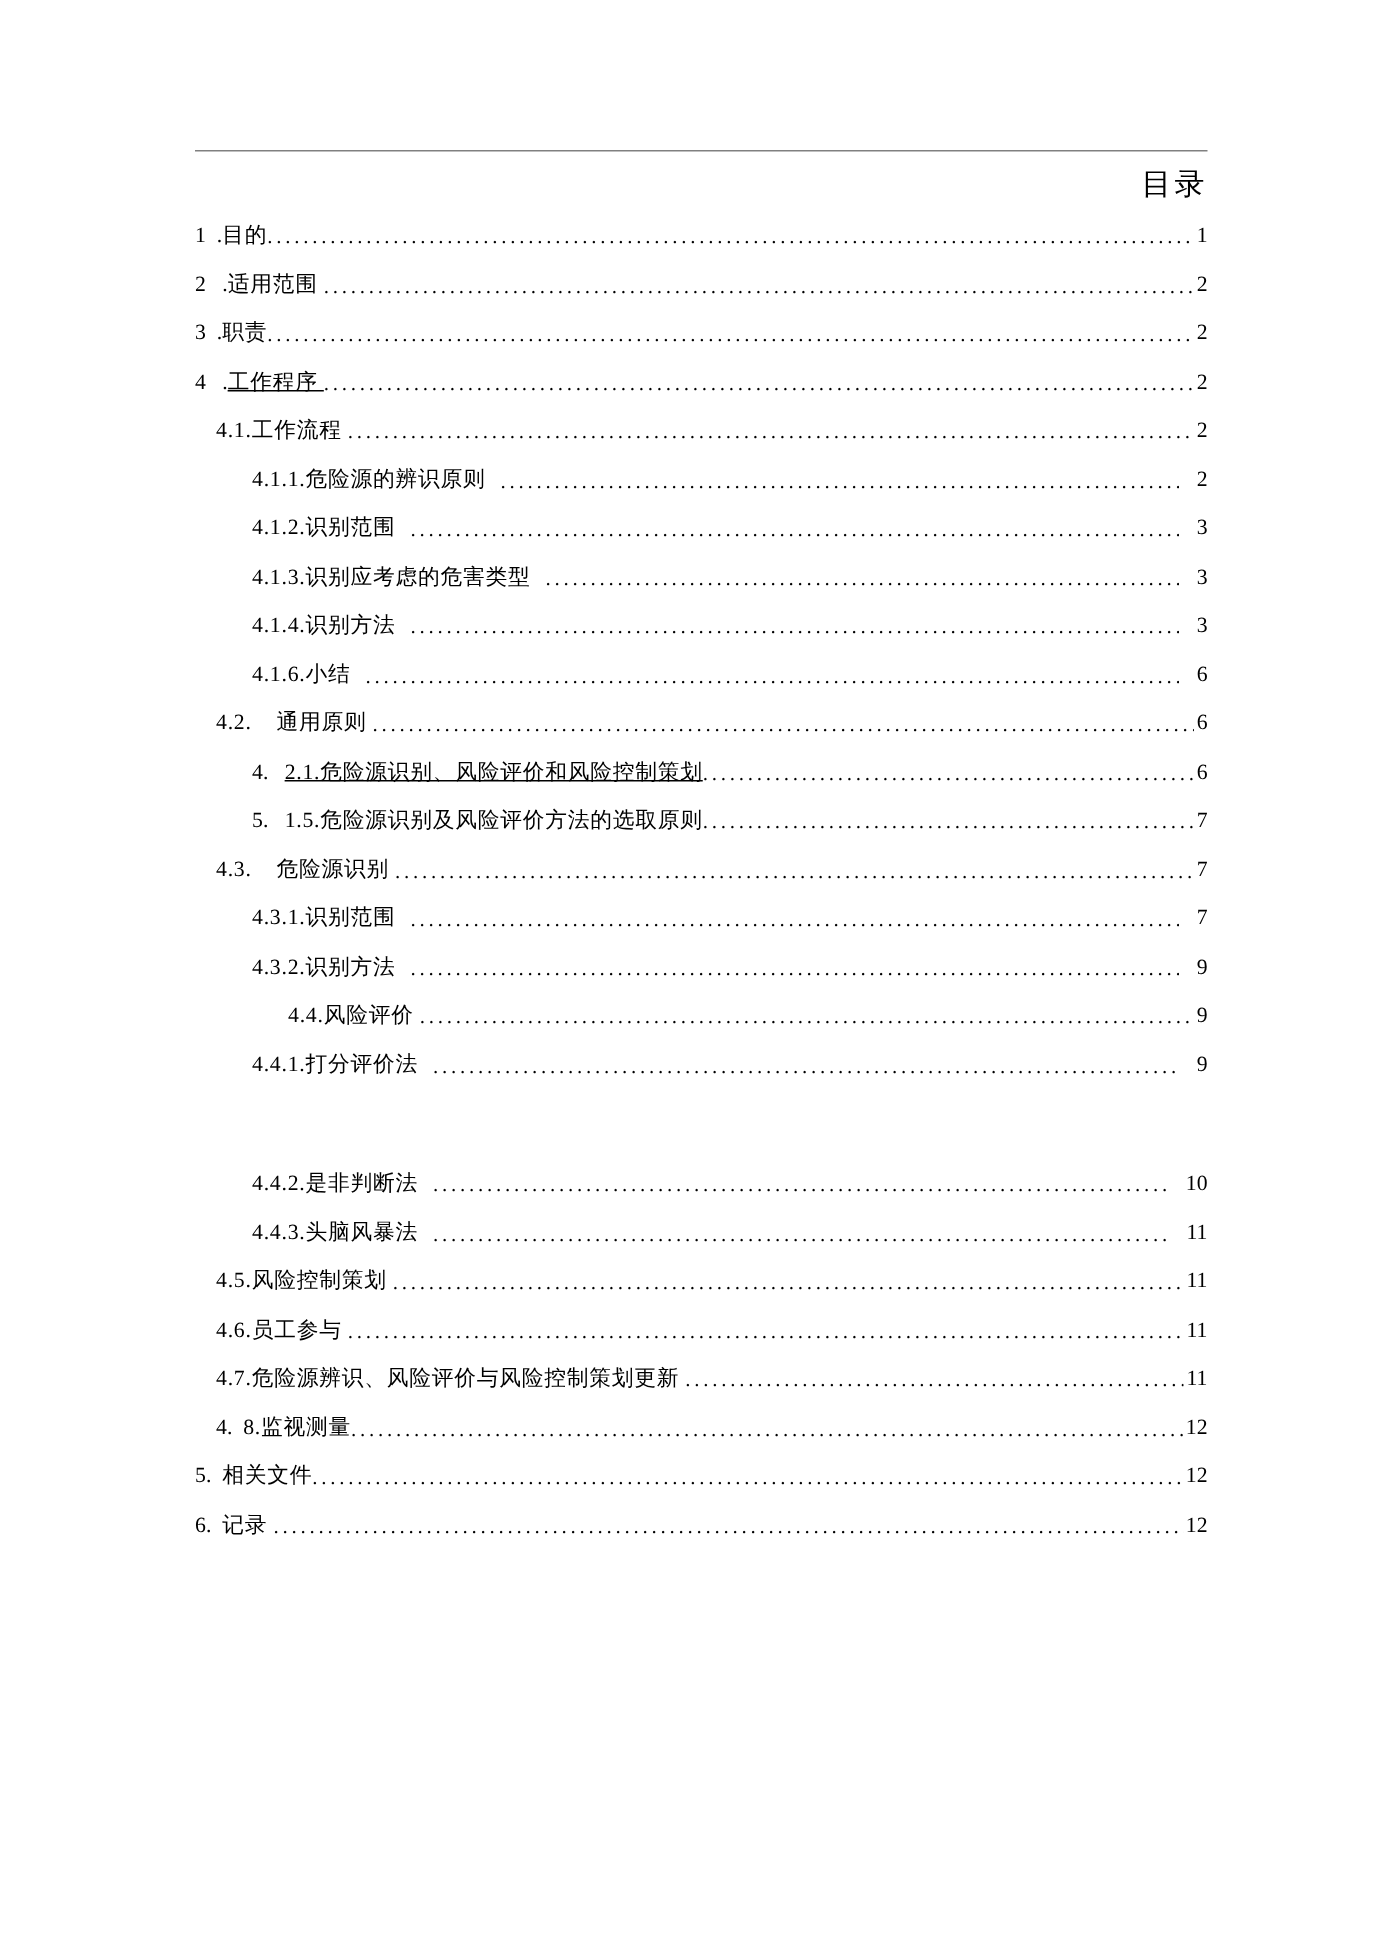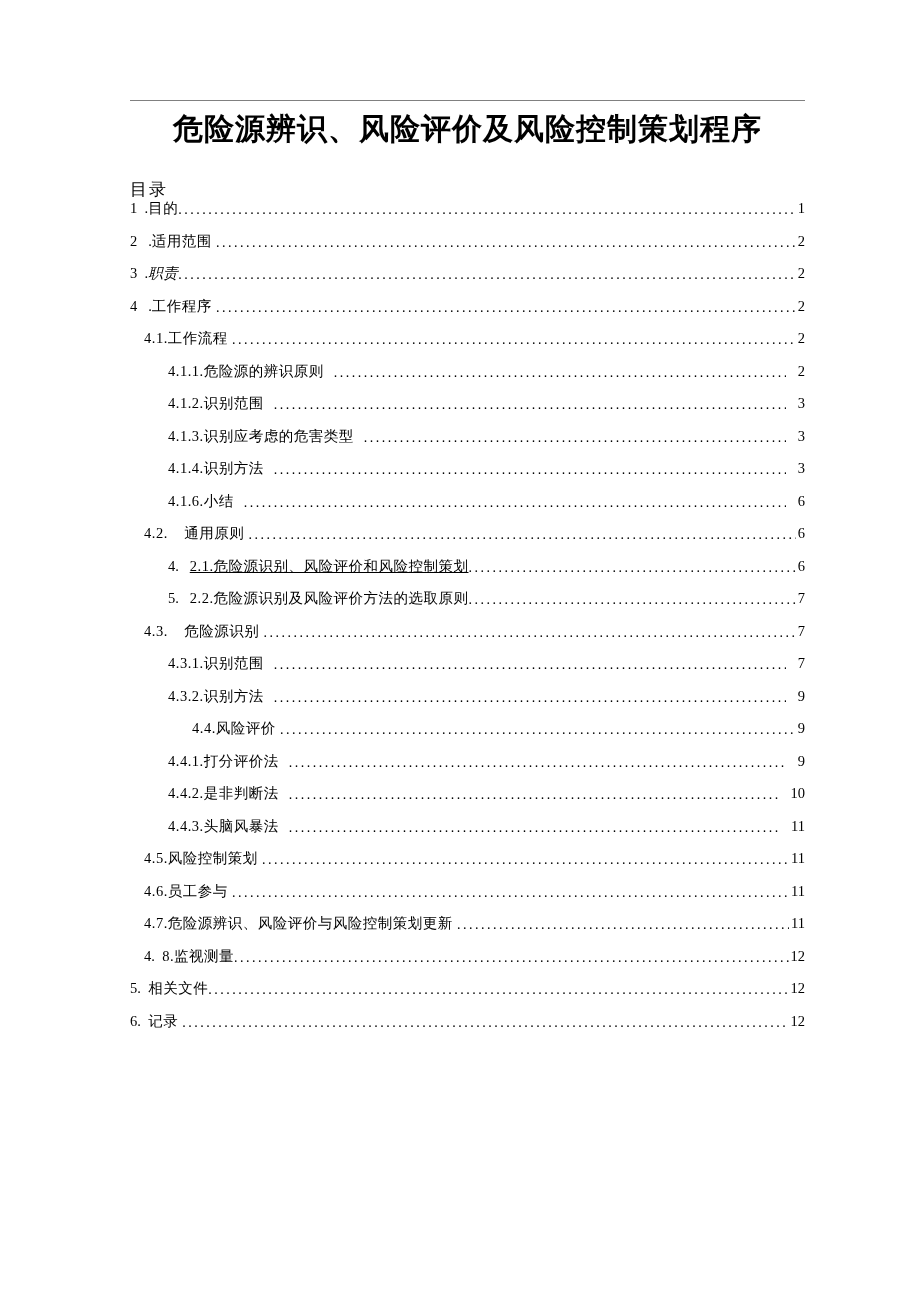--- a/index.html
+++ b/index.html
@@ -19,23 +19,23 @@
   }
   .title {
     font-family: "SimHei", "黑体", sans-serif;
     font-size: 30px;
     font-weight: bold;
     text-align: center;
     letter-spacing: 1px;
     margin-bottom: 28px;
   }
   .toc-heading {
-    font-size: 17px;
-    text-align: left;
-    margin-bottom: 0;
+    font-size: 20px;
+    text-align: right;
+    margin-bottom: 14px;
     letter-spacing: 2px;
   }
   .toc {
     font-size: 14.5px;
     color: #000;
   }
   .toc-row {
     display: flex;
     align-items: baseline;
     white-space: nowrap;
@@ -72,48 +72,47 @@
   .lvl-1 { padding-left: 14px; }
   .lvl-2 { padding-left: 38px; gap: 10px; }
   .lvl-3 { padding-left: 38px; }
   .lvl-0b { padding-left: 0; }
 </style>
 </head>
 <body>
 
 <div class="page">
   <div class="rule"></div>
-  <h1 class="title">危险源辨识、风险评价及风险控制策划程序</h1>
   <div class="toc-heading">目录</div>
   <div class="toc" id="toc">
       <div class="toc-row lvl-0">
         <span class="toc-num">1</span>
         <span class="toc-gap" style="white-space: pre;">  .</span>
         <span class="toc-label" style="white-space: pre;">目的</span>
         <span class="toc-dots"></span>
         <span class="toc-page">1</span>
       </div>
       <div class="toc-row lvl-0">
         <span class="toc-num">2</span>
         <span class="toc-gap" style="white-space: pre;">   .</span>
         <span class="toc-label" style="white-space: pre;">适用范围 </span>
         <span class="toc-dots"></span>
         <span class="toc-page">2</span>
       </div>
       <div class="toc-row lvl-0">
         <span class="toc-num">3</span>
         <span class="toc-gap" style="white-space: pre;">  .</span>
-        <span class="toc-label" style="white-space: pre; font-style: italic;">职责</span>
+        <span class="toc-label" style="white-space: pre;">职责</span>
         <span class="toc-dots"></span>
         <span class="toc-page">2</span>
       </div>
       <div class="toc-row lvl-0">
         <span class="toc-num">4</span>
         <span class="toc-gap" style="white-space: pre;">   .</span>
-        <span class="toc-label" style="white-space: pre;">工作程序 </span>
+        <span class="toc-label" style="white-space: pre; text-decoration: underline;">工作程序 </span>
         <span class="toc-dots"></span>
         <span class="toc-page">2</span>
       </div>
       <div class="toc-row lvl-1">
         <span class="toc-label" style="white-space: pre;">4.1.工作流程 </span>
         <span class="toc-dots"></span>
         <span class="toc-page">2</span>
       </div>
       <div class="toc-row lvl-2">
         <span class="toc-label" style="white-space: pre;">4.1.1.危险源的辨识原则</span>
@@ -148,21 +147,21 @@
       <div class="toc-row lvl-3">
         <span class="toc-num">4.</span>
         <span class="toc-gap" style="white-space: pre;">   </span>
         <span class="toc-label" style="white-space: pre; text-decoration: underline;">2.1.危险源识别、风险评价和风险控制策划</span>
         <span class="toc-dots"></span>
         <span class="toc-page">6</span>
       </div>
       <div class="toc-row lvl-3">
         <span class="toc-num">5.</span>
         <span class="toc-gap" style="white-space: pre;">   </span>
-        <span class="toc-label" style="white-space: pre;">2.2.危险源识别及风险评价方法的选取原则</span>
+        <span class="toc-label" style="white-space: pre;">1.5.危险源识别及风险评价方法的选取原则</span>
         <span class="toc-dots"></span>
         <span class="toc-page">7</span>
       </div>
       <div class="toc-row lvl-1">
         <span class="toc-label" style="white-space: pre;">4.3.    危险源识别 </span>
         <span class="toc-dots"></span>
         <span class="toc-page">7</span>
       </div>
       <div class="toc-row lvl-2">
         <span class="toc-label" style="white-space: pre;">4.3.1.识别范围</span>
@@ -178,21 +177,21 @@
         <span class="toc-label" style="white-space: pre; margin-left: 48px;">4.4.风险评价 </span>
         <span class="toc-dots"></span>
         <span class="toc-page">9</span>
       </div>
       <div class="toc-row lvl-2">
         <span class="toc-label" style="white-space: pre;">4.4.1.打分评价法</span>
         <span class="toc-dots"></span>
         <span class="toc-page">9</span>
       </div>
       <div class="toc-row lvl-2">
-        <span class="toc-label" style="white-space: pre;">4.4.2.是非判断法</span>
+        <span class="toc-label" style="white-space: pre; margin-top: 47px;">4.4.2.是非判断法</span>
         <span class="toc-dots"></span>
         <span class="toc-page">10</span>
       </div>
       <div class="toc-row lvl-2">
         <span class="toc-label" style="white-space: pre;">4.4.3.头脑风暴法</span>
         <span class="toc-dots"></span>
         <span class="toc-page">11</span>
       </div>
       <div class="toc-row lvl-1">
         <span class="toc-label" style="white-space: pre;">4.5.风险控制策划 </span>

